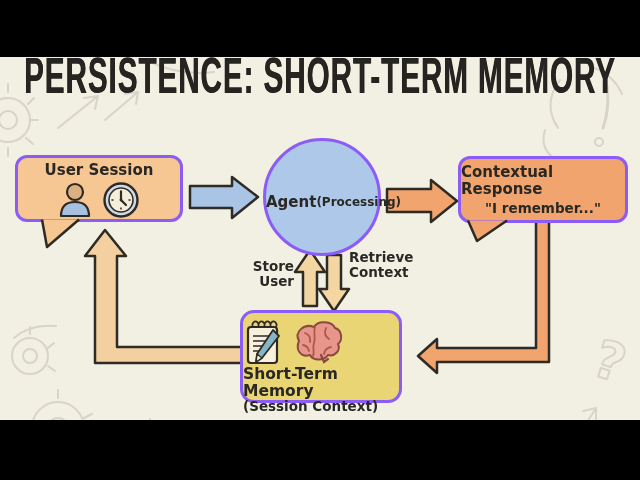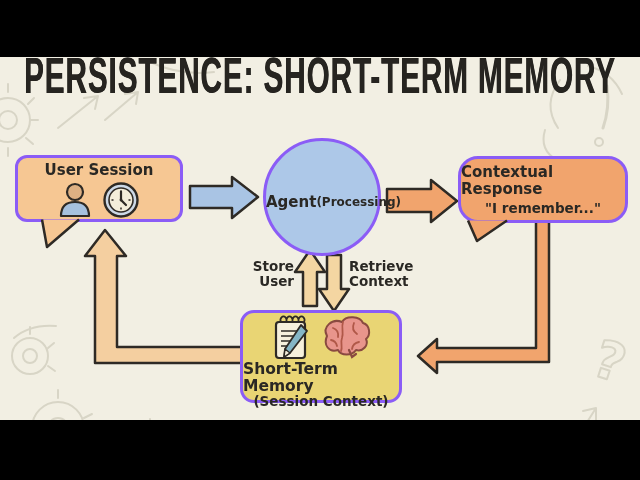--- a/index.html
+++ b/index.html
@@ -24,35 +24,35 @@
   .title span{
     font-family:"Liberation Sans", sans-serif;
     font-weight:bold;font-size:33px;letter-spacing:1px;color:#262420;
     transform:scale(0.9,1.5);white-space:nowrap;
     text-shadow:0.5px 0.5px 0 #262420;
   }
 
   .node{position:absolute;z-index:2;box-sizing:border-box;border:3px solid #8b5cf6;}
   .bubble-user{left:15px;top:155px;width:168px;height:67px;border-radius:12px;background:#f6c793;
     display:flex;flex-direction:column;align-items:center;padding-top:4px;}
-  .bubble-ctx{left:458px;top:156px;width:170px;height:67px;border-radius:20px;background:#f1a46d;
+  .bubble-ctx{left:458px;top:156px;width:170px;height:67px;border-radius:12px;background:#f1a46d;
     display:flex;flex-direction:column;align-items:center;justify-content:center;gap:2px;}
   .circle-agent{left:263px;top:138px;width:118px;height:118px;border-radius:50%;background:#adc8e8;
     display:flex;flex-direction:row;align-items:center;padding-top:10px;}
   .box-memory{left:240px;top:310px;width:162px;height:93px;border-radius:14px;background:#e9d574;
-    display:flex;flex-direction:column;align-items:center;}
+    display:flex;flex-direction:column;align-items:flex-start;padding-top:5px;}
 
   .node-label{font-size:15px;font-weight:bold;line-height:17px;}
   .node-sublabel{font-size:12px;font-weight:bold;line-height:13px;}
   .quote-label{font-size:13.5px;font-weight:bold;}
   .icon-row{display:flex;align-items:center;gap:10px;margin-top:2px;}
 
   .edge-label{position:absolute;z-index:2;font-size:13.5px;font-weight:bold;line-height:15px;}
   .edge-label.store{left:234px;top:259px;width:60px;text-align:right;}
-  .edge-label.retrieve{left:349px;top:259px;width:70px;text-align:left;}
+  .edge-label.retrieve{left:349px;top:250px;width:70px;text-align:left;}
 </style>
 </head>
 <body>
 
 <div class="stage">
 
   <svg class="doodles" width="640" height="480" viewBox="0 0 640 480" fill="none" stroke="#d8d5c6" stroke-width="2" stroke-linecap="round" stroke-linejoin="round">
 
     <g>
       <circle cx="8" cy="120" r="22"></circle>

